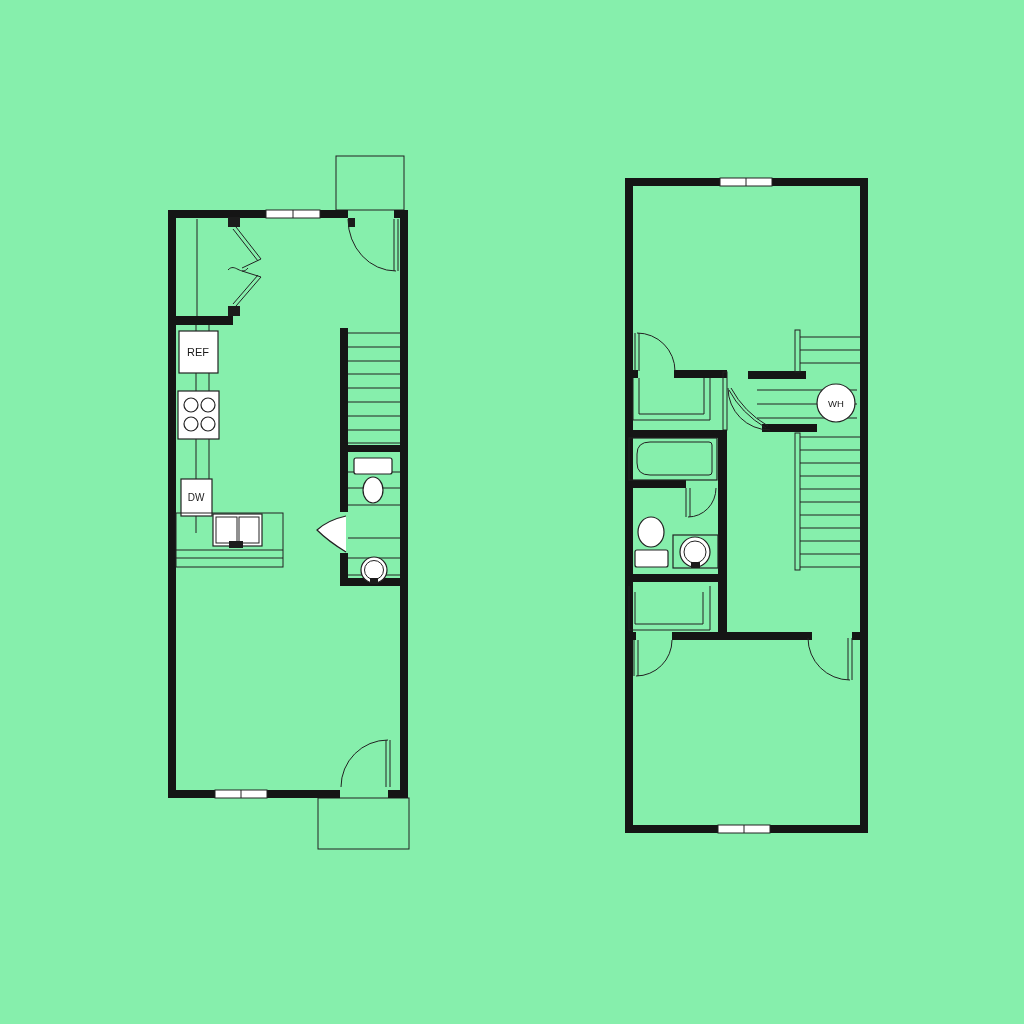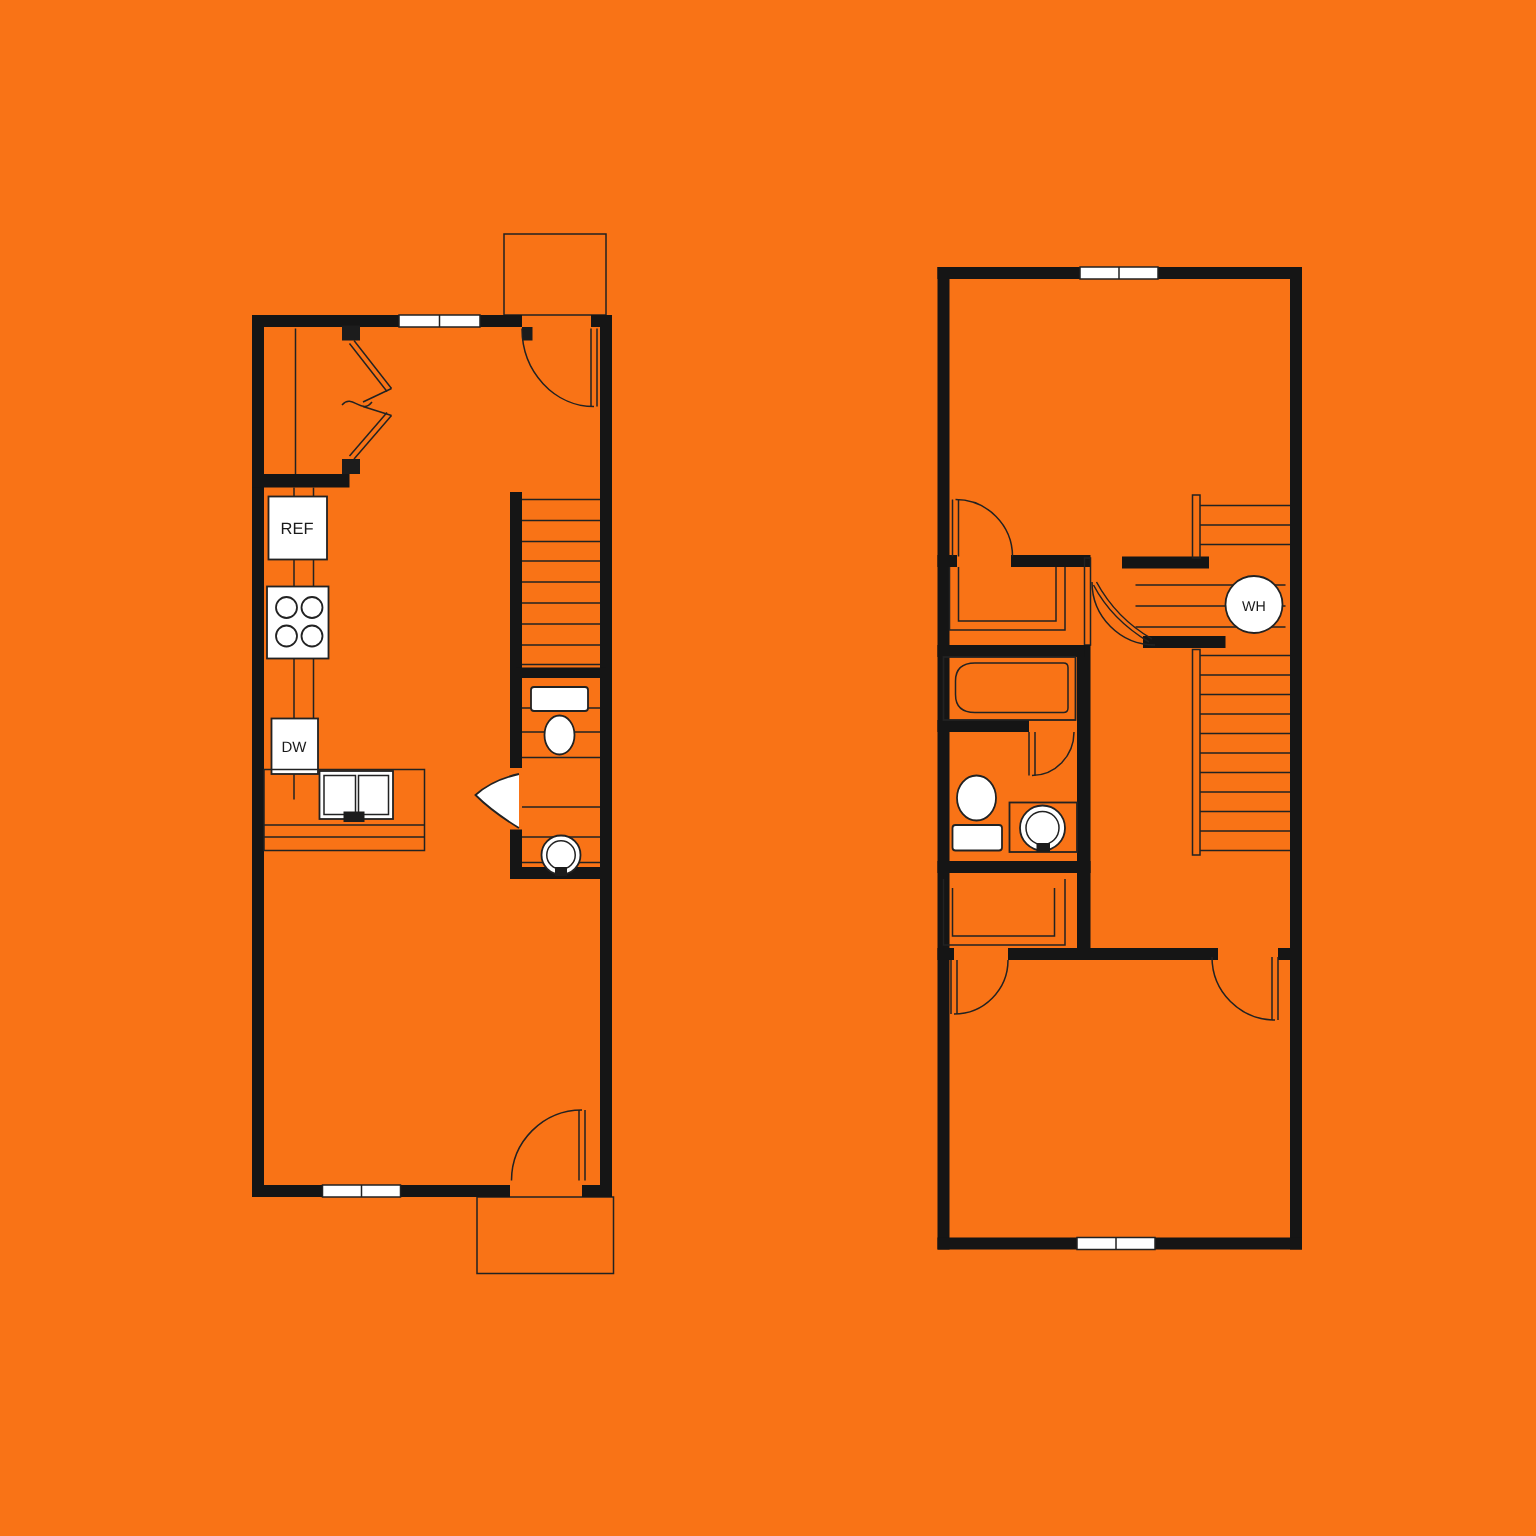--- a/index.html
+++ b/index.html
@@ -1,16 +1,16 @@
 <!DOCTYPE html>
 <html><head>
 <meta charset="utf-8">
 <style>
   html,body{margin:0;padding:0;background:#ffffff;}
-  .canvas{position:relative;width:1024px;height:1024px;background:#f97316;overflow:hidden;
+  .canvas{position:relative;width:1024px;height:1024px;background:#86efac;overflow:hidden;
           font-family:"Liberation Sans", sans-serif;}
   svg{position:absolute;left:0;top:0;}
   .wall{fill:#151515;stroke:none;}
   .thin{fill:none;stroke:#222222;stroke-width:1;}
   .thin2{fill:none;stroke:#222222;stroke-width:1.2;}
   .fixt{fill:#ffffff;stroke:#222222;stroke-width:1.2;}
   .wind{fill:#ffffff;stroke:#222222;stroke-width:1;}
   .dark{fill:#1c1c1c;stroke:none;}
   .lbl{fill:#1a1a1a;font-family:"Liberation Sans", sans-serif;}
 </style>

